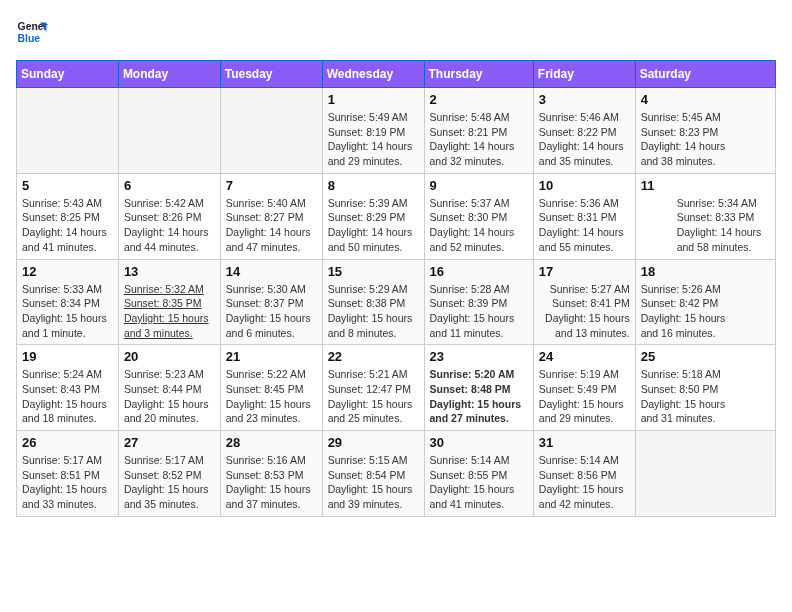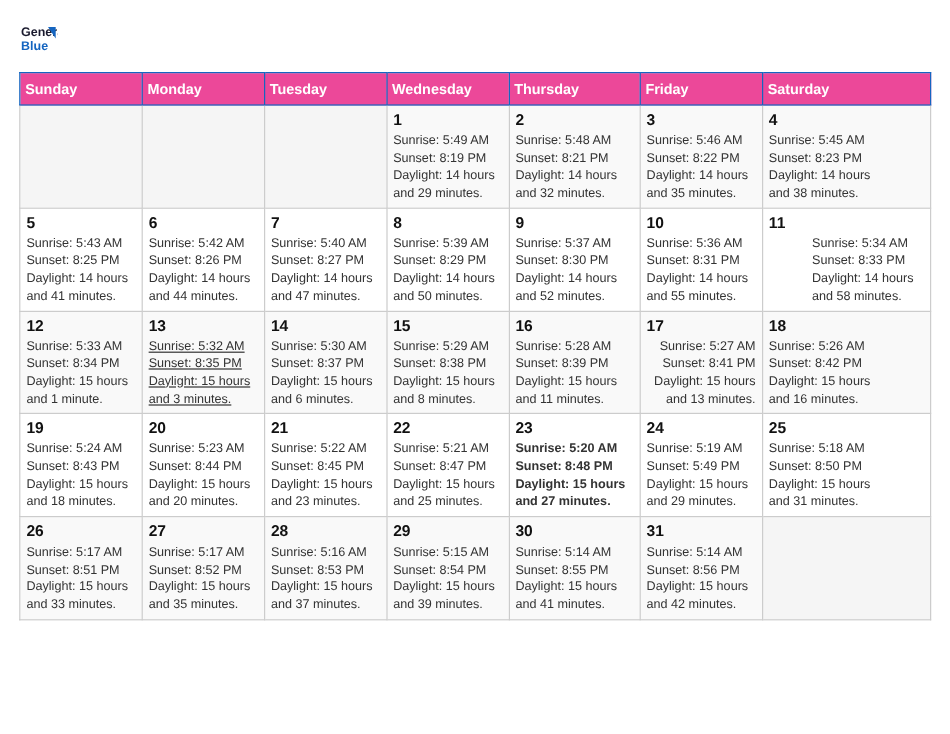--- a/index.html
+++ b/index.html
@@ -36,21 +36,21 @@
     .subtitle {
       font-size: 14px;
       color: #555;
     }
     table {
       width: 100%;
       border-collapse: collapse;
       font-size: 11px;
     }
     thead tr th {
-      background-color: #ec4899;
+      background-color: #8b5cf6;
       color: #fff;
       padding: 6px 4px;
       text-align: left;
       font-size: 12px;
       font-weight: bold;
       border: 1px solid #1565c0;
     }
     tbody tr td {
       border: 1px solid #ccc;
       vertical-align: top;
@@ -259,21 +259,21 @@
         <td>
           <div class="day-number">21</div>
           <div class="day-info" style="white-space: pre-line;">Sunrise: 5:22 AM
 Sunset: 8:45 PM
 Daylight: 15 hours
 and 23 minutes.</div>
         </td>
         <td>
           <div class="day-number">22</div>
           <div class="day-info" style="white-space: pre-line;">Sunrise: 5:21 AM
-Sunset: 8:47 PM
+Sunset: 12:47 PM
 Daylight: 15 hours
 and 25 minutes.</div>
         </td>
         <td>
           <div class="day-number">23</div>
           <div class="day-info" style="white-space: pre-line; font-weight: bold;">Sunrise: 5:20 AM
 Sunset: 8:48 PM
 Daylight: 15 hours
 and 27 minutes.</div>
         </td>

